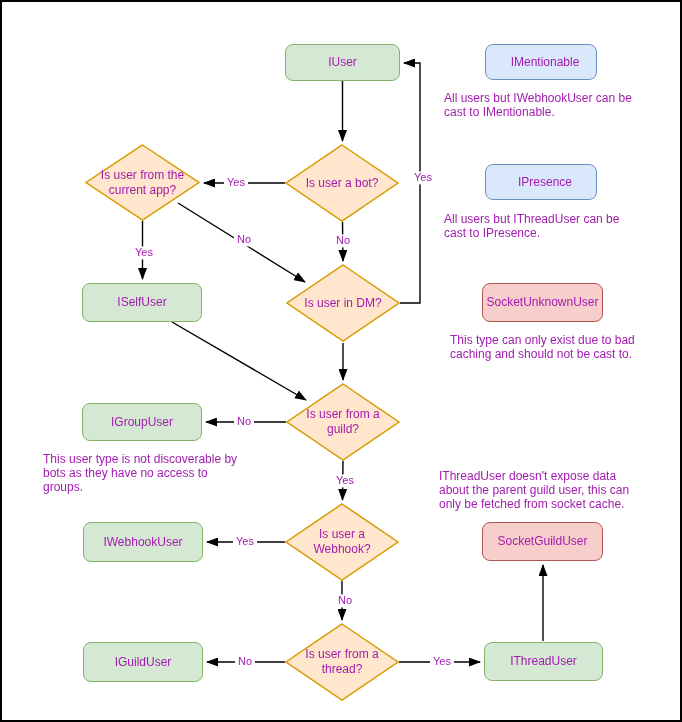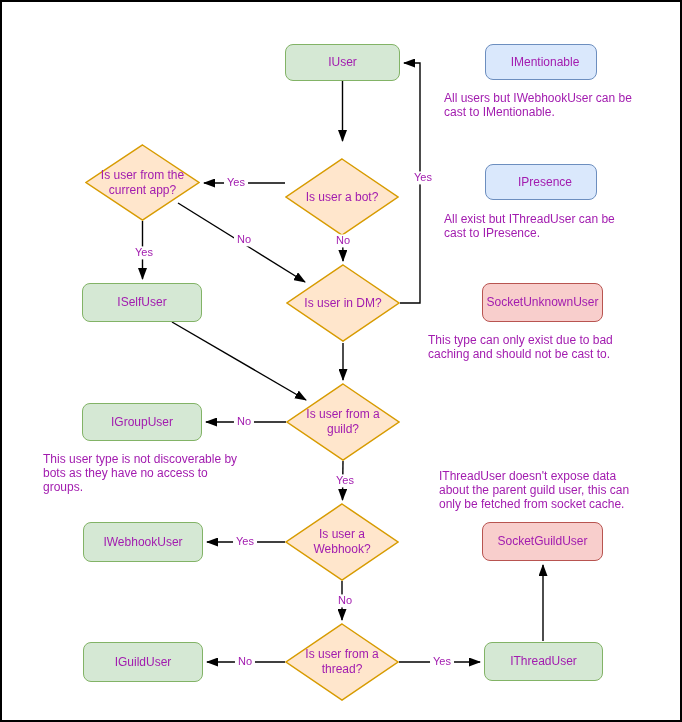--- a/index.html
+++ b/index.html
@@ -87,21 +87,21 @@
   <div class="node red" style="left:480px;top:520px;width:121px;height:39px">
     <span>SocketGuildUser</span>
   </div>
   <div class="node green" style="left:81px;top:640px;width:120px;height:40px">
     <span>IGuildUser</span>
   </div>
   <div class="node green" style="left:482px;top:640px;width:119px;height:39px">
     <span>IThreadUser</span>
   </div>
 
-  <div class="diamond" style="left:283px;top:156px;width:114px;height:78px">
+  <div class="diamond" style="left:283px;top:142px;width:114px;height:78px">
     <svg viewBox="0 0 114 78">
       <polygon points="57,1 113,39 57,77 1,39" fill="#ffe6cc" stroke="#d79b00" stroke-width="1.5"></polygon>
     </svg>
     <div class="dlabel">Is user a bot?</div>
   </div>
   <div class="diamond" style="left:83px;top:142px;width:115px;height:77px">
     <svg viewBox="0 0 115 77">
       <polygon points="57.5,1 114,38.5 57.5,76 1,38.5" fill="#ffe6cc" stroke="#d79b00" stroke-width="1.5"></polygon>
     </svg>
     <div class="dlabel">Is user from the current app?</div>
@@ -137,18 +137,18 @@
   <div class="elabel" style="left:242px;top:238px">No</div>
   <div class="elabel" style="left:421px;top:176px">Yes</div>
   <div class="elabel" style="left:242px;top:420px">No</div>
   <div class="elabel" style="left:343px;top:479px">Yes</div>
   <div class="elabel" style="left:243px;top:540px">Yes</div>
   <div class="elabel" style="left:343px;top:599px">No</div>
   <div class="elabel" style="left:243px;top:660px">No</div>
   <div class="elabel" style="left:440px;top:660px">Yes</div>
 
   <div class="note" style="left:442px;top:89px;width:196px">All users but IWebhookUser can be cast to IMentionable.</div>
-  <div class="note" style="left:442px;top:210px;width:196px">All exist but IThreadUser can be cast to IPresence.</div>
-  <div class="note" style="left:426px;top:331px;width:196px">This type can only exist due to bad caching and should not be cast to.</div>
+  <div class="note" style="left:442px;top:210px;width:196px">All users but IThreadUser can be cast to IPresence.</div>
+  <div class="note" style="left:448px;top:331px;width:196px">This type can only exist due to bad caching and should not be cast to.</div>
   <div class="note" style="left:41px;top:450px;width:204px">This user type is not discoverable by bots as they have no access to groups.</div>
   <div class="note" style="left:437px;top:467px;width:210px">IThreadUser doesn't expose data about the parent guild user, this can only be fetched from socket cache.</div>
 
 </div>
 
 </body></html>

